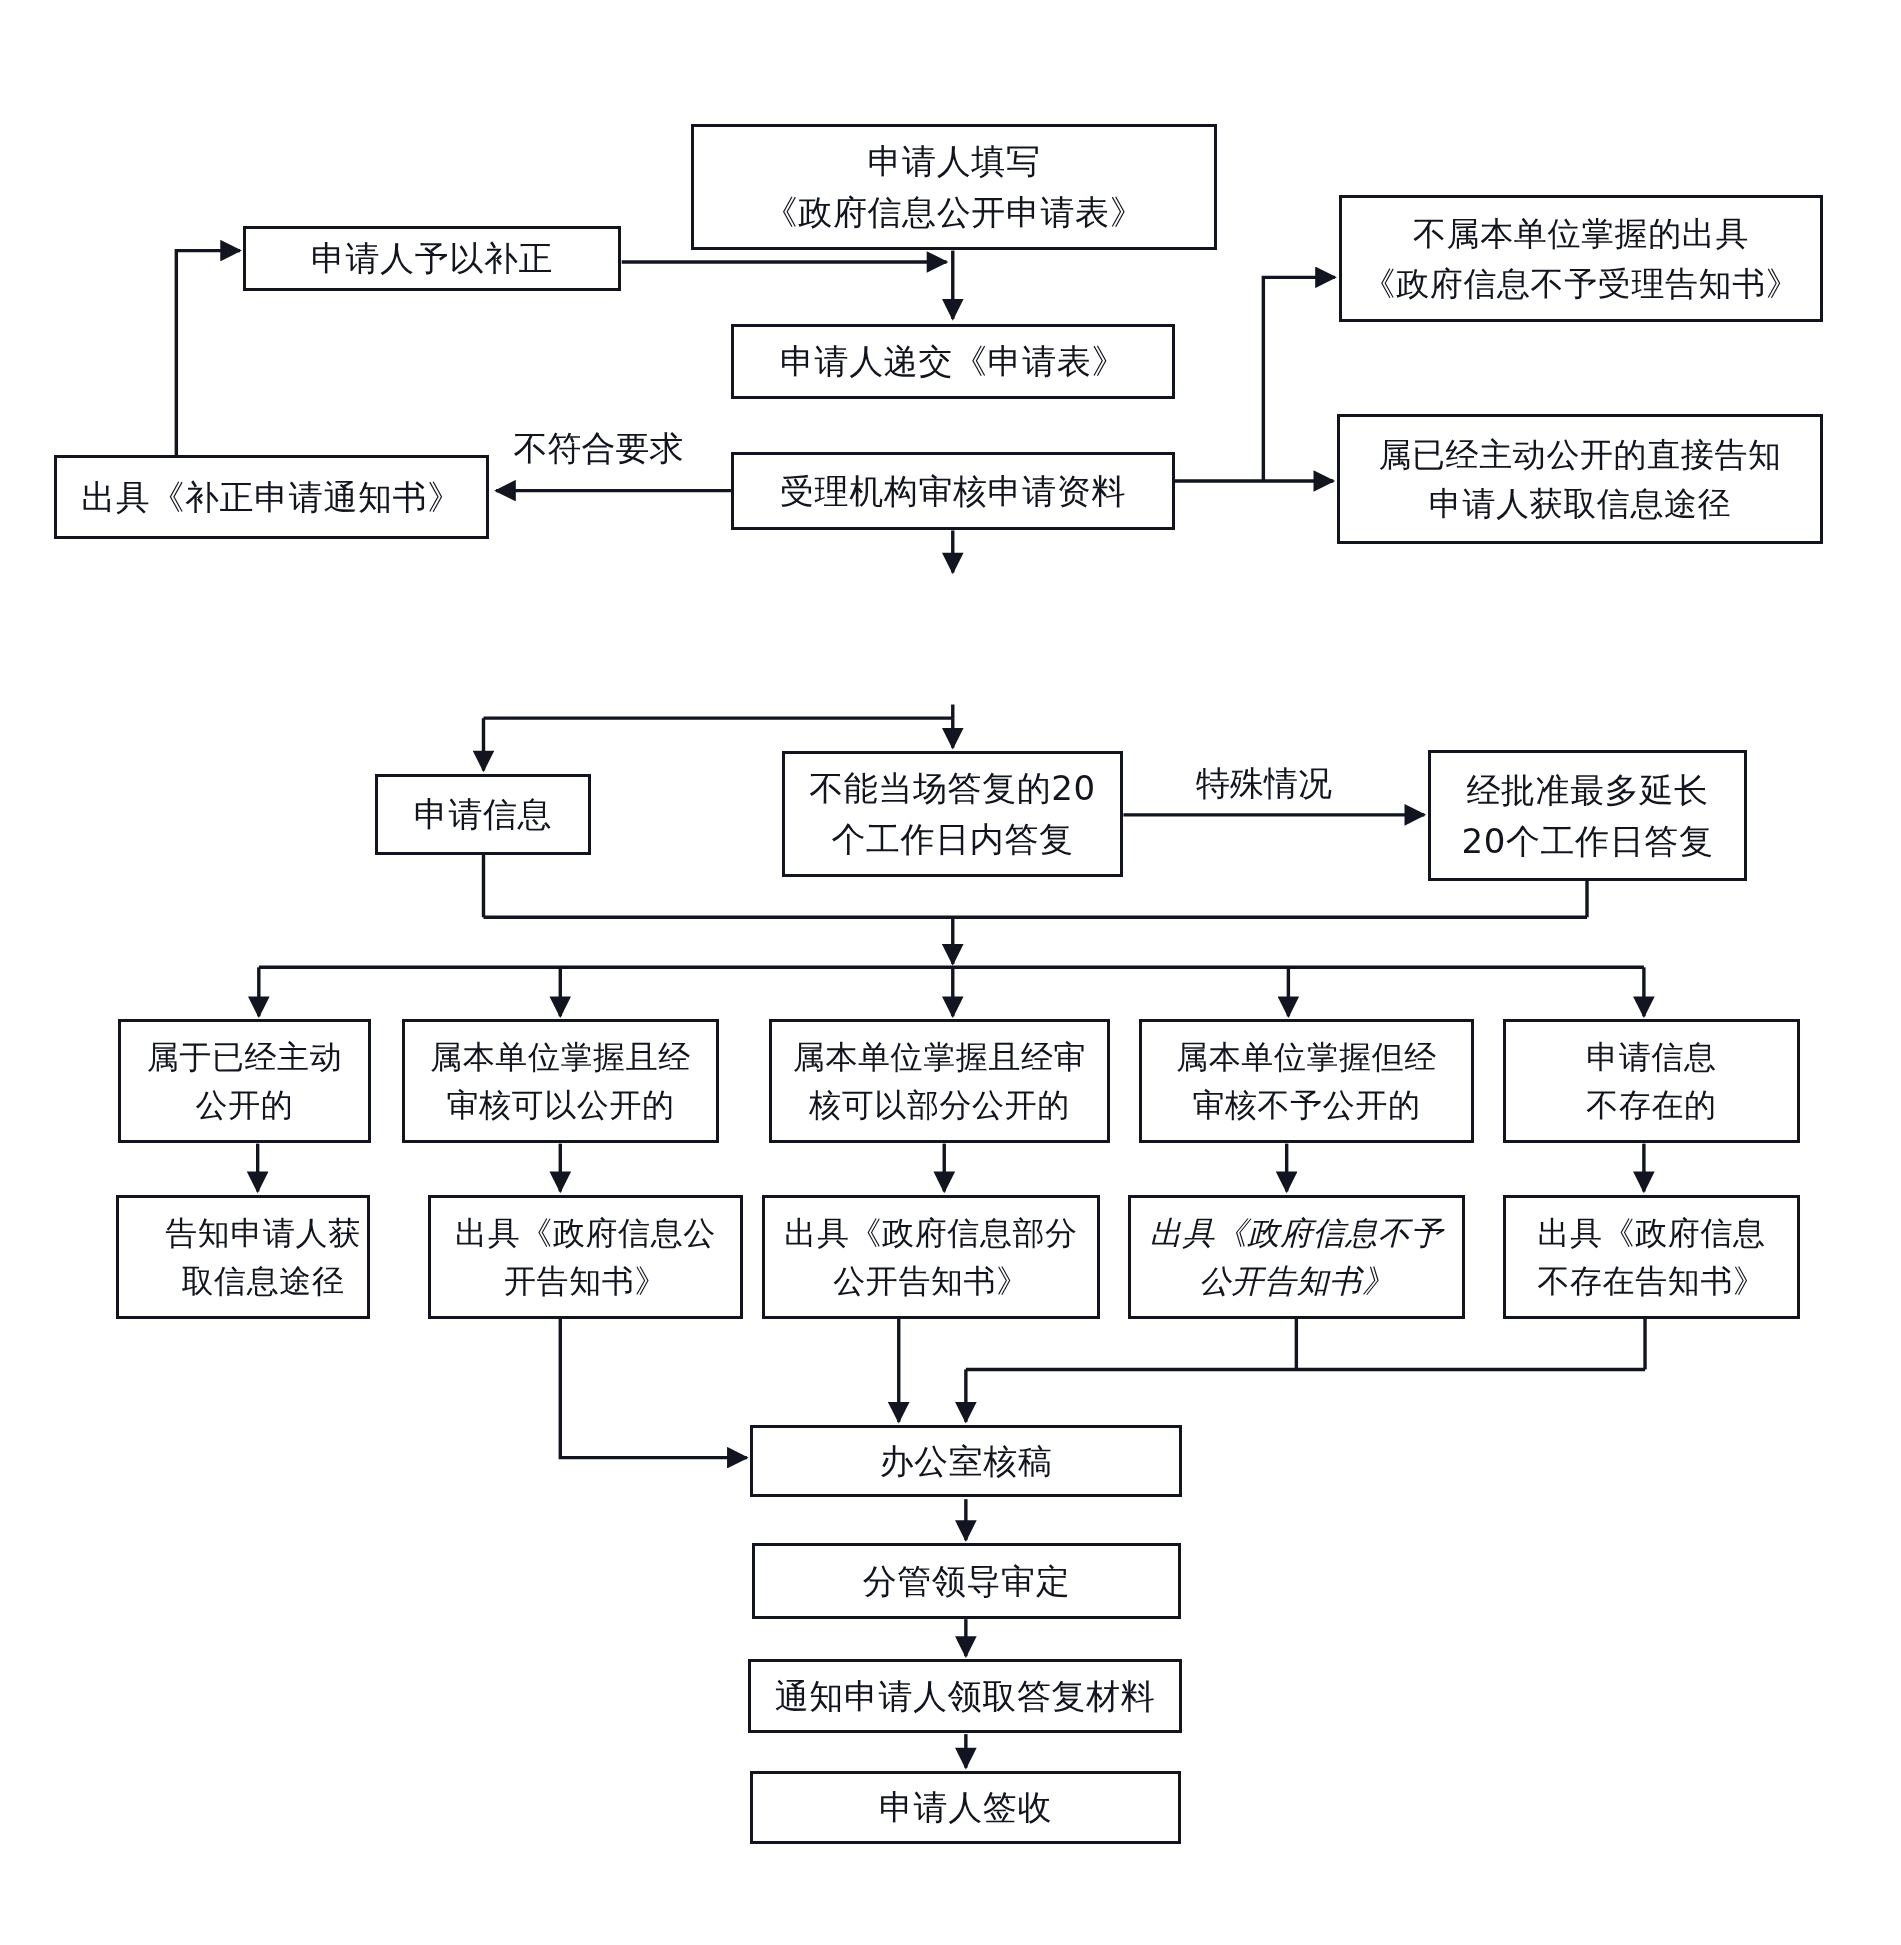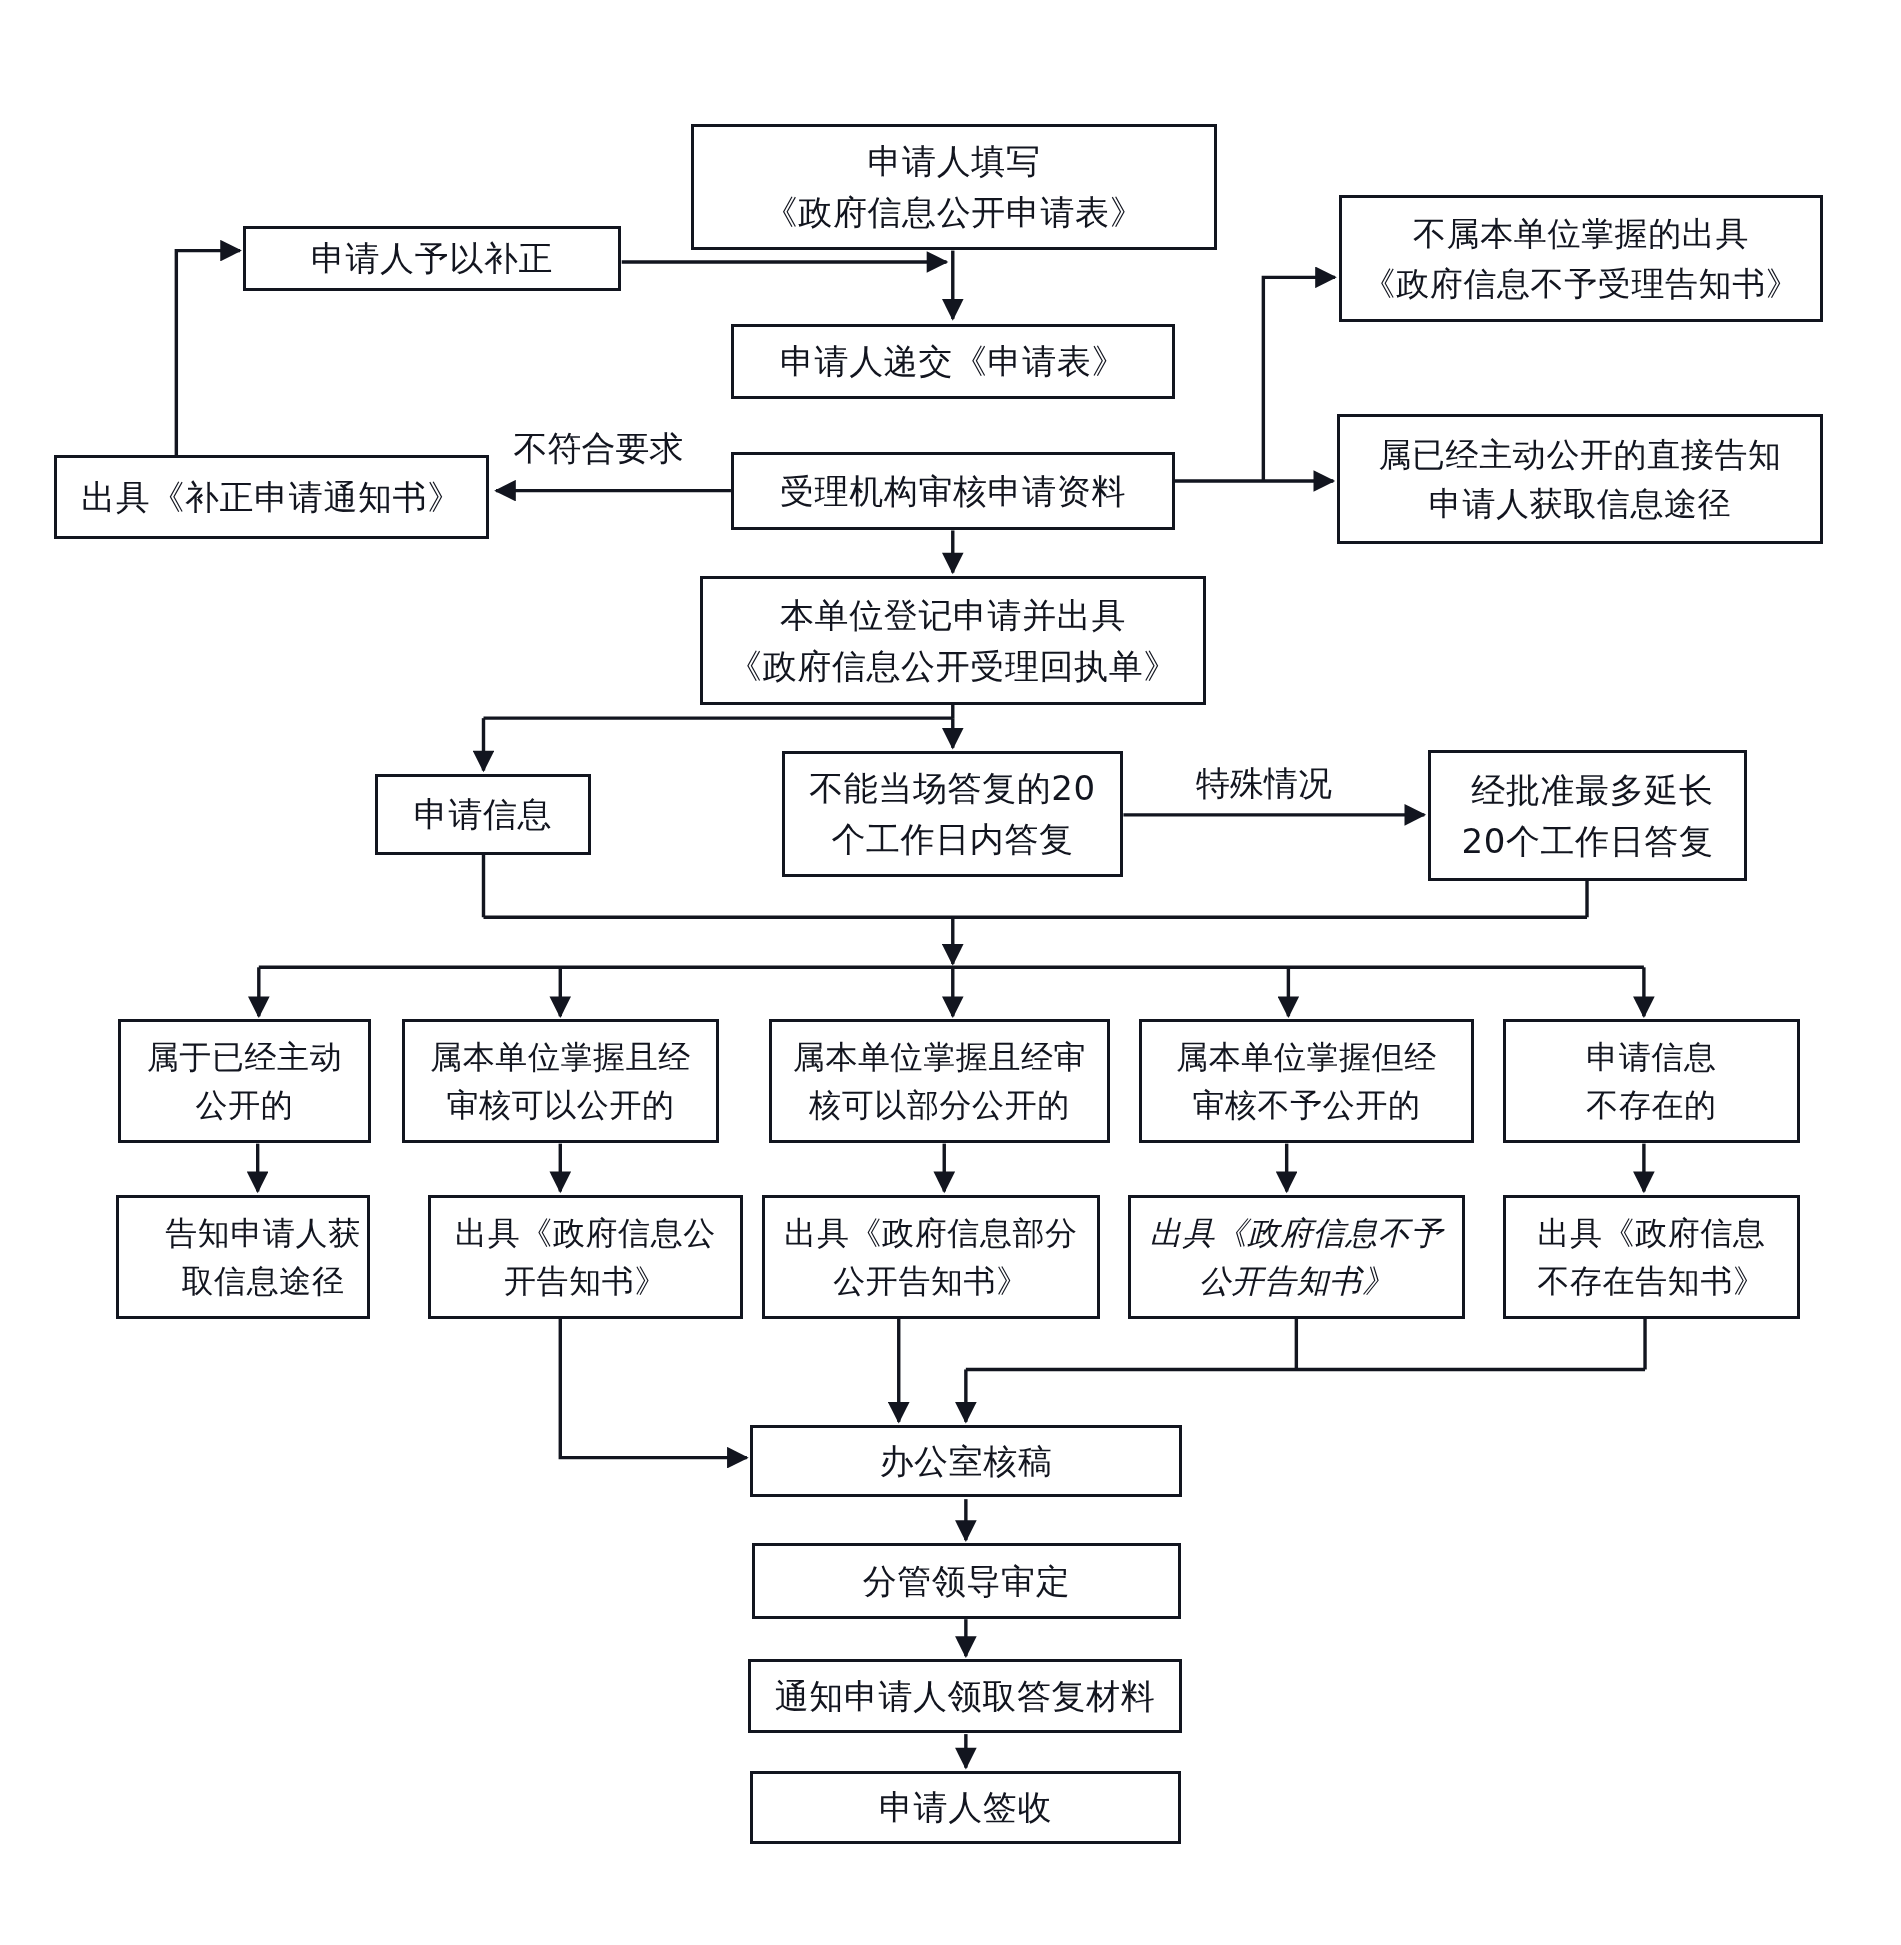--- a/index.html
+++ b/index.html
@@ -126,29 +126,27 @@
 
   <div class="node" style="left:731px;top:324px;width:444px;height:75px;">申请人递交《申请表》</div>
 
   <div class="node" style="left:54px;top:455px;width:435px;height:84px;">出具《补正申请通知书》</div>
 
   <div class="node" style="left:731px;top:452px;width:444px;height:78px;">受理机构审核申请资料</div>
 
   <div class="node" style="left:1337px;top:414px;width:486px;height:130px;font-size:33px;">属已经主动公开的直接告知
 申请人获取信息途径</div>
 
-  <div class="node" style="left:700px;top:576px;width:506px;height:129px;">本单位登记申请并出具
-《政府信息公开受理回执单》</div>
 
   <div class="node" style="left:375px;top:774px;width:216px;height:81px;">申请信息</div>
 
   <div class="node" style="left:782px;top:751px;width:341px;height:126px;">不能当场答复的20
 个工作日内答复</div>
 
-  <div class="node" style="left:1428px;top:750px;width:319px;height:131px;text-align:right;">经批准最多延长
+  <div class="node" style="left:1428px;top:750px;width:319px;height:131px;">经批准最多延长
 20个工作日答复</div>
 
   <div class="node" style="left:118px;top:1019px;width:253px;height:124px;font-size:32px;">属于已经主动
 公开的</div>
 
   <div class="node" style="left:402px;top:1019px;width:317px;height:124px;font-size:32px;">属本单位掌握且经
 审核可以公开的</div>
 
   <div class="node" style="left:769px;top:1019px;width:341px;height:124px;font-size:32px;">属本单位掌握且经审
 核可以部分公开的</div>

